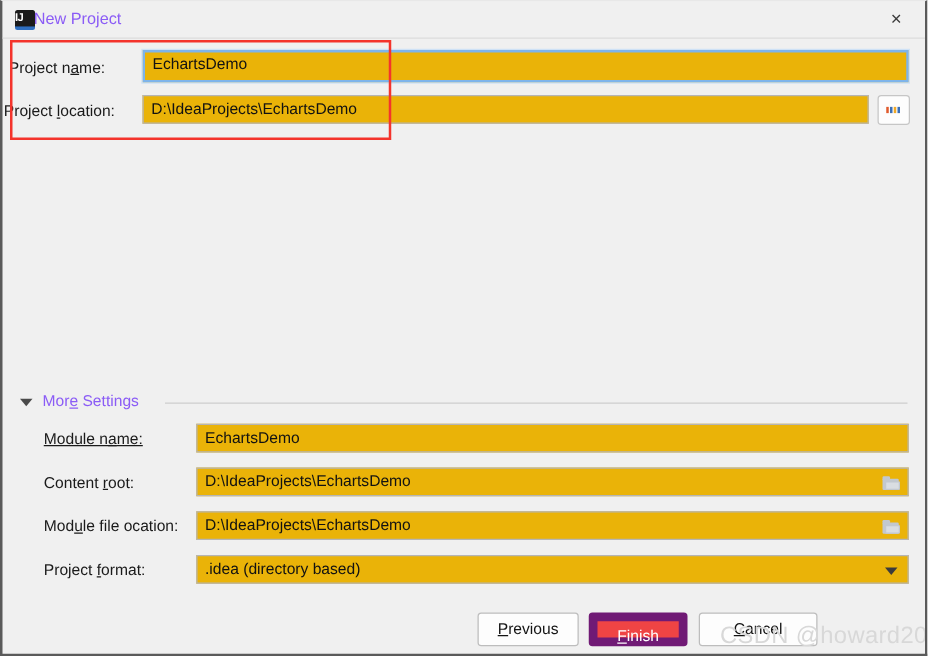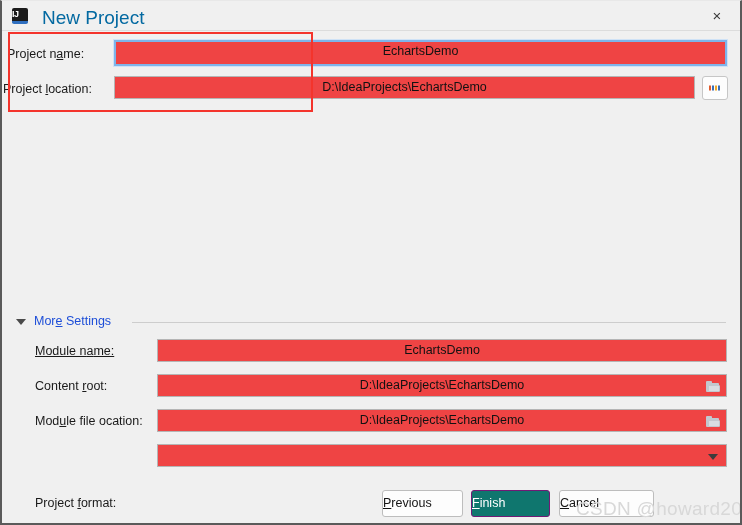--- a/index.html
+++ b/index.html
@@ -43,23 +43,23 @@
     font-size: 9px;
     font-weight: bold;
     line-height: 11px;
     letter-spacing: -0.5px;
     border-bottom: 3px solid #2f6fc0;
     box-sizing: border-box;
     padding-top: 1px;
   }
   .title-text {
     position: absolute;
-    left: 40px; top: 6px;
-    font-size: 19px;
-    color: #0369a1;
+    left: 25px; top: 6px;
+    font-size: 13px;
+    color: #8b5cf6;
   }
   .close-btn {
     position: absolute;
     right: 0; top: 0;
     width: 46px; height: 29px;
     text-align: center;
     line-height: 29px;
     font-size: 15px;
     color: #3a3a3a;
     cursor: pointer;
@@ -70,30 +70,29 @@
     position: absolute;
     font-size: 12.5px;
     color: #1a1a1a;
     white-space: nowrap;
   }
   .mn { text-decoration: underline; }
 
   .field {
     position: absolute;
     box-sizing: border-box;
-    background: #ef4444;
+    background: #eab308;
     border: 1px solid #b5b5b5;
     font-size: 12.5px;
     color: #121212;
     padding: 0 6px;
     line-height: 21px;
     height: 23px;
     overflow: hidden;
     white-space: nowrap;
-    text-align: center;
   }
   .field.focused {
     border: 2px solid #7eb4ea;
     outline: 1px solid #cfe2f6;
     line-height: 19px;
   }
 
   #project-name-label { left: 5px; top: 46px; }
   #project-name-input {
     left: 112px; top: 39px;
@@ -155,34 +154,34 @@
     left: 0; top: 5px;
     width: 0; height: 0;
     border-left: 5px solid transparent;
     border-right: 5px solid transparent;
     border-top: 6px solid #4a4a4a;
   }
   .more-label {
     position: absolute;
     left: 18px; top: 0;
     font-size: 12.5px;
-    color: #1d4ed8;
+    color: #8b5cf6;
     white-space: nowrap;
   }
   .sep-line {
     position: absolute;
     left: 130px; top: 321px;
     width: 594px; height: 1px;
     background: #cdcdcd;
   }
 
   #module-name-label       { left: 33px; top: 343px; text-decoration: underline; }
   #content-root-label      { left: 33px; top: 378px; text-align: center; }
   #module-file-label       { left: 33px; top: 413px; }
-  #project-format-label    { left: 33px; top: 448px; margin-top: 47px; }
+  #project-format-label    { left: 33px; top: 448px; }
 
   #module-name-input   { left: 155px; top: 338px; width: 570px; }
   #content-root-input  { left: 155px; top: 373px; width: 570px; }
   #module-file-input   { left: 155px; top: 408px; width: 570px; }
   #project-format-select {
     left: 155px; top: 443px; width: 570px;
     cursor: pointer;
   }
 
   .folder-icon {
@@ -226,27 +225,27 @@
   
   .btn {
     position: absolute;
     box-sizing: border-box;
     height: 27px;
     background: #fdfdfd;
     border: 1px solid #bdbdbd;
     border-radius: 3px;
     font-size: 12.5px;
     color: #141414;
-    text-align: left;
+    text-align: center;
     line-height: 25px;
     cursor: pointer;
   }
   .btn.primary {
-    background: #0f766e;
-    border: 1px solid #701a75;
+    background: #ef4444;
+    border: 7px solid #701a75;
     color: #ffffff;
   }
   #btn-previous { left: 380px; top: 489px; width: 81px; }
   #btn-finish   { left: 469px; top: 489px; width: 79px; }
   #btn-cancel   { left: 557px; top: 489px; width: 95px; }
   #btn-help     { left: 645px; top: 489px; width: 79px; }
 
   
   .watermark {
     position: absolute;
@@ -304,20 +303,21 @@
     <span>D:\IdeaProjects\EchartsDemo</span>
     <span class="folder-icon">
         <i class="tab"></i>
         <i class="back"></i>
         <i class="front"></i>
       </span>
   </div>
 
   <div class="lbl" id="project-format-label"><span>Project </span><span class="mn">f</span><span>ormat:</span></div>
   <div class="field" id="project-format-select">
+    <span>.idea (directory based)</span>
     <span class="chevron"></span>
   </div>
 
   <div class="btn" id="btn-previous"><span class="mn">P</span><span>revious</span></div>
   <div class="btn primary" id="btn-finish"><span class="mn">F</span><span>inish</span></div>
   <div class="btn" id="btn-cancel"><span class="mn">C</span><span>ancel</span></div>
 
   <div class="watermark">CSDN @howard2005</div>
 
 </div>

